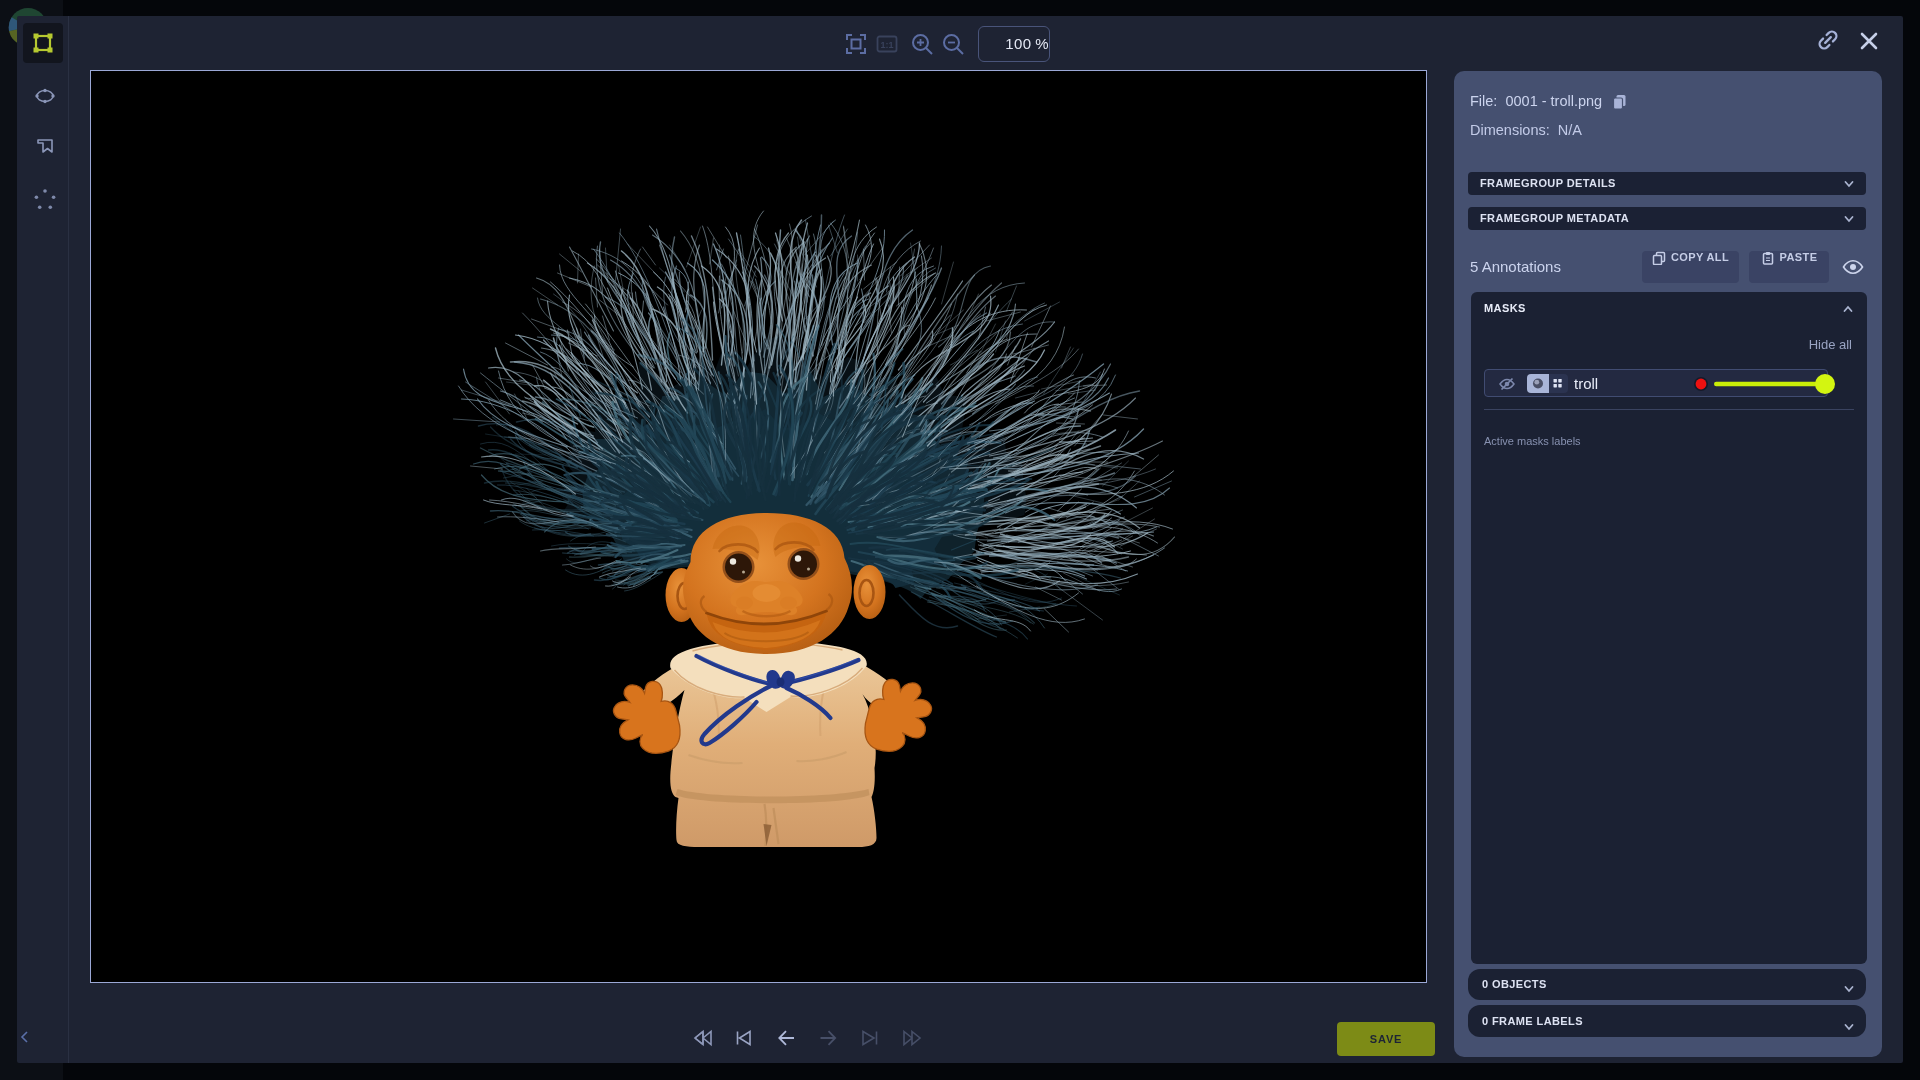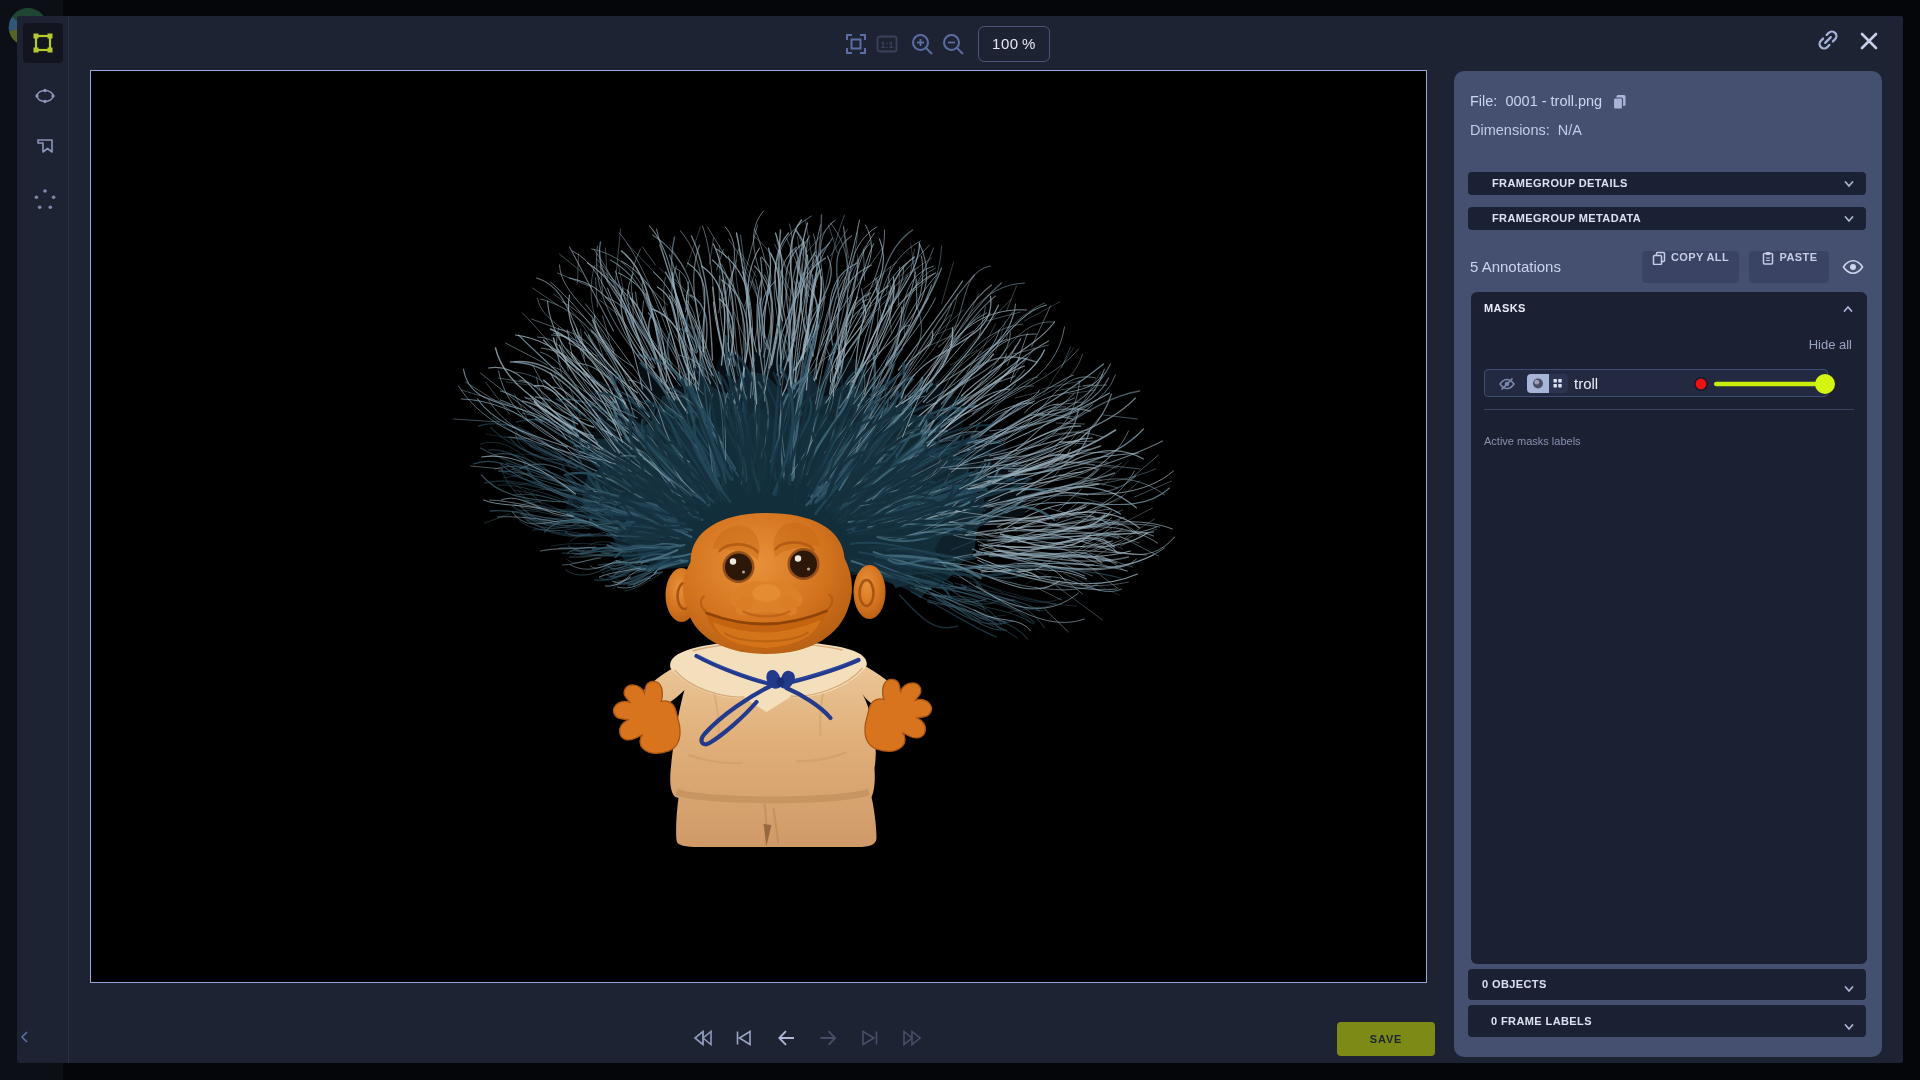--- a/index.html
+++ b/index.html
@@ -2,27 +2,27 @@
 <html><head><meta charset="utf-8"><style>
 *{margin:0;padding:0;box-sizing:border-box}
 html,body{width:1920px;height:1080px;overflow:hidden;background:#04060a;font-family:"Liberation Sans",sans-serif}
 .abs{position:absolute}
 #stage{position:relative;width:1920px;height:1080px}
 #sidecol{left:0;top:0;width:63px;height:1080px;background:#0c0f15}
 #modal{left:17px;top:16px;width:1886px;height:1047px;background:#1e2333;border-radius:2px}
 #ltoolbar{left:0;top:0;width:52px;height:1047px;border-right:1px solid #2a3042}
 #activebtn{left:6px;top:7px;width:40px;height:40px;background:#12151e;border-radius:4px}
 #canvas{left:73.5px;top:55px;width:1335px;height:911px;background:#000;outline:1.5px solid rgba(168,183,232,.9)}
-.zoombox{left:961px;top:10px;width:72px;height:36px;border:1px solid #49547a;border-radius:6px;color:#e4e8f4;font-size:15px;text-align:center;line-height:34px;letter-spacing:.5px}
+.zoombox{left:961px;top:10px;width:72px;height:36px;border:1px solid #49547a;border-radius:6px;color:#e4e8f4;font-size:15px;text-align:right;line-height:34px;letter-spacing:.5px}
 #save{left:1320px;top:1006px;width:98px;height:34px;background:#7d8b16;border-radius:4px;color:#1d2435;font-size:11px;font-weight:bold;text-align:center;line-height:34px;letter-spacing:0.8px}
 #rpanel{left:1437px;top:55px;width:428px;height:986px;background:#455070;border-radius:10px;color:#ccd4ee}
 .fline{position:absolute;left:16px;top:22px;font-size:14.5px;color:#ccd4ee}
 .dline{position:absolute;left:16px;top:51px;font-size:14.5px;color:#c3cbe8}
-.dbar{position:absolute;left:14px;width:398px;height:23px;background:#1b2134;border-radius:4px;color:#dde2f2;font-size:11px;font-weight:bold;letter-spacing:.4px;line-height:23px;padding-left:24px}
-.bigbar{position:absolute;left:14px;width:398px;background:#1b2133;border-radius:4px;color:#dde2f2;font-size:11px;font-weight:bold;letter-spacing:.4px}
+.dbar{position:absolute;left:14px;width:398px;height:23px;background:#1b2134;border-radius:4px;color:#dde2f2;font-size:11px;font-weight:bold;letter-spacing:.4px;line-height:23px;padding-left:12px}
+.bigbar{position:absolute;left:14px;width:398px;background:#1b2133;border-radius:12px;color:#dde2f2;font-size:11px;font-weight:bold;letter-spacing:.4px}
 .chev{position:absolute;right:10px}
 #annrow{position:absolute;left:0;top:180px;width:428px;height:32px}
 #anntext{position:absolute;left:16px;top:7px;font-size:15px;color:#ccd4ee}
 .pbtn{position:absolute;top:0;height:32px;background:#3a4364;border-radius:4px;color:#c5cde6;font-size:11px;font-weight:bold;letter-spacing:.4px;display:flex;align-items:flex-start;justify-content:center;gap:5px}
 #maskspanel{position:absolute;left:17px;top:221px;width:396px;height:672px;background:#1b2133;border-radius:6px}
 #maskshdr{position:absolute;left:13px;top:10px;font-size:11px;font-weight:bold;letter-spacing:.4px;color:#e8ecf8}
 #hideall{position:absolute;right:15px;top:45px;font-size:13px;color:#99a3c2}
 #trollrow{position:absolute;left:13px;top:77px;width:344px;height:28px;border:1px solid #414c72;border-radius:4px;background:#232941}
 #trolltxt{position:absolute;left:89px;top:5px;font-size:15px;color:#e8ecf8}
 #masksep{position:absolute;left:13px;top:117px;width:370px;height:1px;background:#3a4360}
@@ -1444,17 +1444,17 @@
 <rect x="29" y="11.8" width="112" height="4.4" rx="2.2" fill="#c9ee07"></rect>
 <circle cx="140" cy="14" r="10" fill="#d3f511"></circle>
             </svg>
       </div>
       <div id="masksep"></div>
       <div id="activemasks">Active masks labels</div>
     </div>
     <div class="bigbar" style="top:898px;height:31px;line-height:31px;padding-left:14px">0 OBJECTS<span class="chev" style="top:8px"><svg width="14" height="14" viewBox="0 0 14 14">
               <path d="M3.5 5 L7 9 L10.5 5" fill="none" stroke="#aab4d0" stroke-width="1.8" stroke-linecap="round"></path>
             </svg></span></div>
-    <div class="bigbar" style="top:934px;height:32px;line-height:32px;padding-left:23px">0 FRAME LABELS<span class="chev" style="top:9px"><svg width="14" height="14" viewBox="0 0 14 14">
+    <div class="bigbar" style="top:934px;height:32px;line-height:32px;padding-left:14px">0 FRAME LABELS<span class="chev" style="top:9px"><svg width="14" height="14" viewBox="0 0 14 14">
               <path d="M3.5 5 L7 9 L10.5 5" fill="none" stroke="#aab4d0" stroke-width="1.8" stroke-linecap="round"></path>
             </svg></span></div>
   </div>
 </div>
 </div>
 </body></html>

